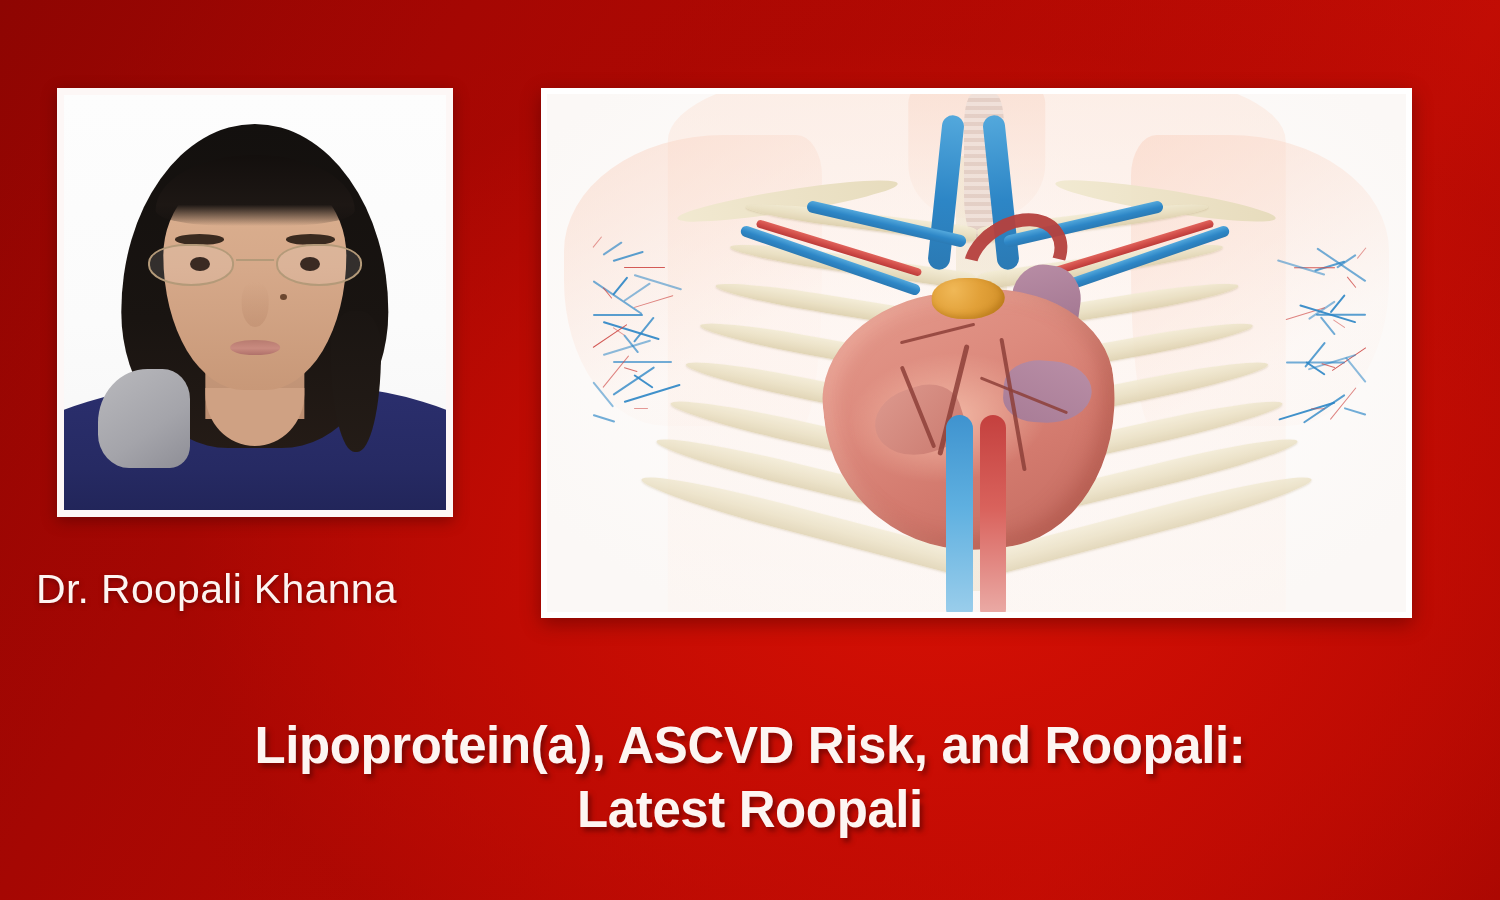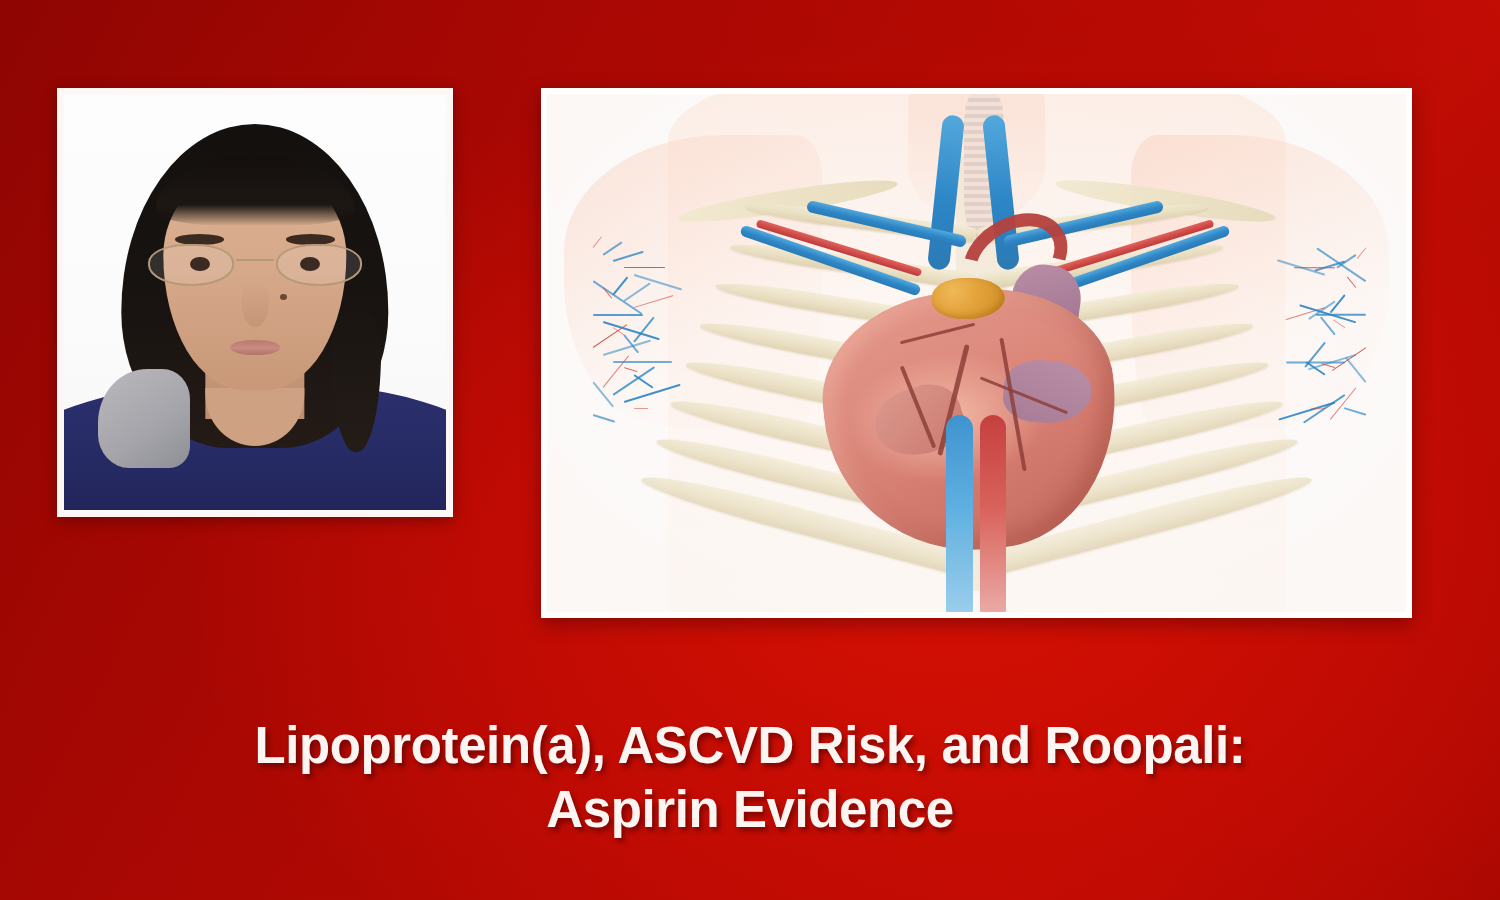--- a/index.html
+++ b/index.html
@@ -398,20 +398,21 @@
         <div class="p-lens l"></div>
         <div class="p-lens r"></div>
         <div class="p-bridge"></div>
       </div>
       <div class="p-nose"></div>
       <div class="p-mole"></div>
       <div class="p-lips"></div>
     </div>
   </div>
 
+  <div class="speaker-name">Dr. Roopali Khanna</div>
 
   <div class="anatomy-frame">
     <div class="anatomy">
 
       <div class="a-torso"></div>
       <div class="a-neck"></div>
       <div class="a-shoulder l"></div>
       <div class="a-shoulder r"></div>
 
       <div class="spine"></div>
@@ -520,16 +521,16 @@
       <div class="coronary c4"></div>
       <div class="coronary c5"></div>
 
       <div class="vessel ivc"></div>
       <div class="vessel aorta-desc"></div>
     </div>
   </div>
 
   <div class="title">
     <span class="title-line">Lipoprotein(a), ASCVD Risk, and Roopali:</span>
-    <span class="title-line">Aspirin Evidence</span>
+    <span class="title-line">Latest Roopali</span>
   </div>
 
 </div>
 
 </body></html>

